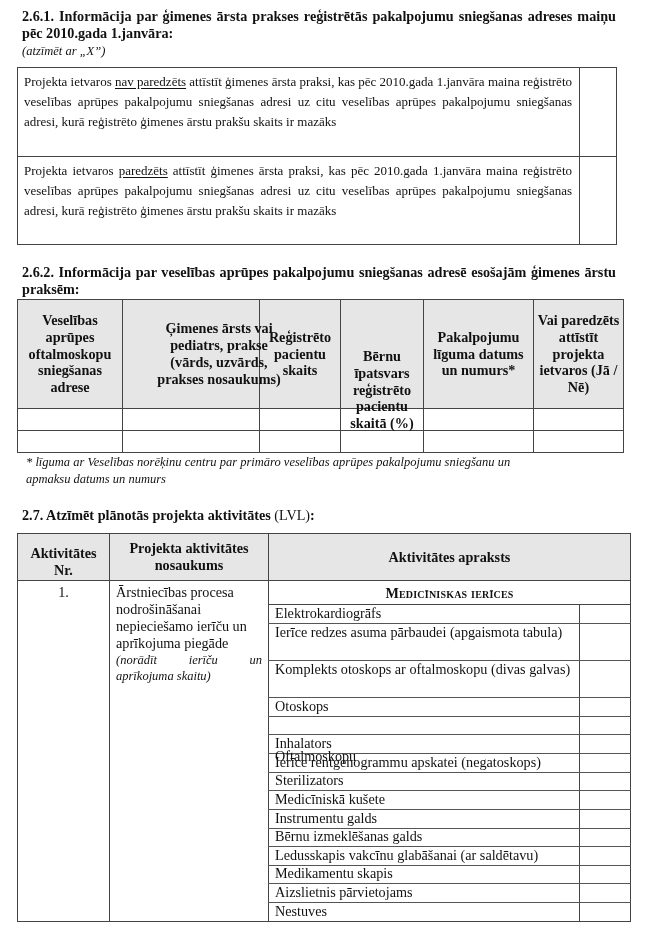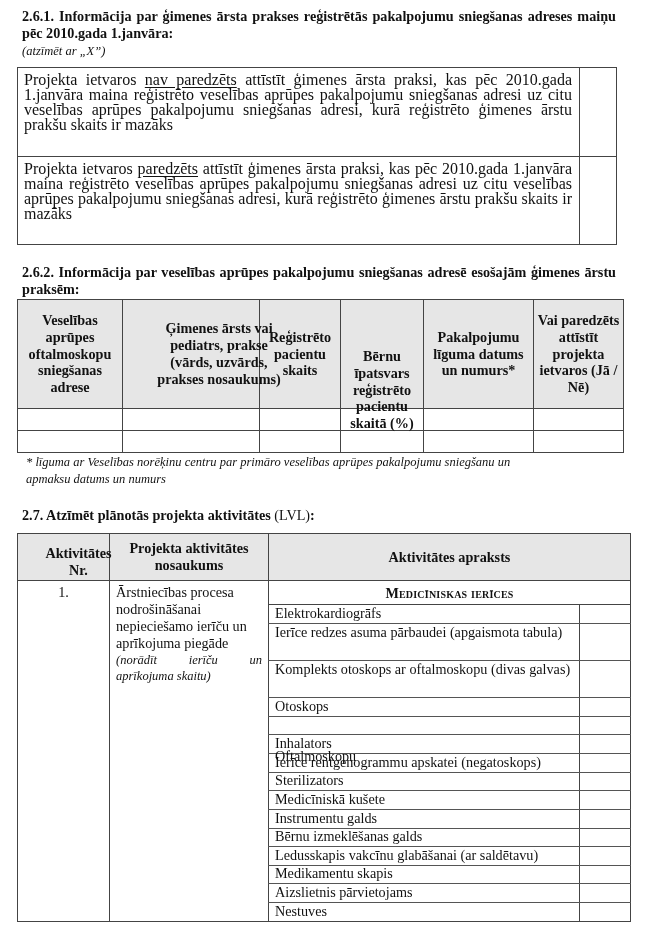--- a/index.html
+++ b/index.html
@@ -7,21 +7,21 @@
       width: 645px; height: 926px; position: relative; overflow: hidden;
       font-family: "Liberation Serif", "DejaVu Serif", serif;
       color: #111111;
     }
     .abs { position: absolute; }
     .h-title {
       font-weight: bold; font-size: 14.2px; line-height: 17px;
       text-align: justify; text-align-last: left;
     }
     .sub-italic { font-style: italic; font-size: 12.5px; line-height: 15px; }
-    .para { font-size: 16px; line-height: 15px; text-align: justify; text-align-last: left; }
+    .para { font-size: 13px; line-height: 20px; text-align: justify; text-align-last: left; }
     u { text-decoration: underline; text-underline-offset: 2px; }
 
     .box { border: 1.5px solid #444; box-sizing: border-box; }
     .vline { position: absolute; width: 0; border-left: 1.5px solid #444; }
     .hline { position: absolute; height: 0; border-top: 1.5px solid #444; }
     .hthin { position: absolute; height: 0; border-top: 1px solid #555; }
 
     .hdr-bg { background: #e6e6e6; }
     .th {
       position: absolute; display: flex; align-items: center; justify-content: center;
@@ -96,21 +96,21 @@
 <div class="abs footnote" style="left:26px; top:454px; width:500px;">* līguma ar Veselības norēķinu centru par primāro veselības aprūpes pakalpojumu sniegšanu un apmaksu datums un numurs</div>
 
 <div class="abs" style="left:22px; top:507px; font-size:14.2px; line-height:17px;"><b>2.7. Atzīmēt plānotās projekta aktivitātes</b><span> (LVL)</span><b>:</b></div>
 
 <div class="abs hdr-bg" style="left:17px; top:533px; width:614px; height:47px;"></div>
 <div class="abs box" style="left:17px; top:533px; width:614px; height:389px;"></div>
 <div class="vline" style="left:109px; top:533px; height:389px;"></div>
 <div class="vline" style="left:268px; top:533px; height:389px;"></div>
 <div class="hline" style="left:17px; top:580px; width:614px;"></div>
 
-<div class="th" style="left:33px; top:534px; width:91px; height:56px;">Aktivitātes Nr.</div>
+<div class="th" style="left:18px; top:534px; width:91px; height:56px;">Aktivitātes Nr.</div>
 <div class="th" style="left:110px; top:534px; width:158px; height:46px;">Projekta aktivitātes nosaukums</div>
 <div class="th" style="left:269px; top:534px; width:361px; height:46px;">Aktivitātes apraksts</div>
 
 <div class="abs" style="left:18px; top:584px; width:91px; text-align:center; font-size:14.2px; line-height:17px;">1.</div>
 
 <div class="abs" style="left:116px; top:584px; width:146px; font-size:14.2px; line-height:17px;">
   <div>Ārstniecības procesa nodrošināšanai nepieciešamo ierīču un aprīkojuma piegāde</div>
   <div style="font-style:italic; font-size:12.5px; line-height:15.5px; text-align:justify; text-align-last:left; margin-top:1px;">(norādīt ierīču un aprīkojuma skaitu)</div>
 </div>
 

